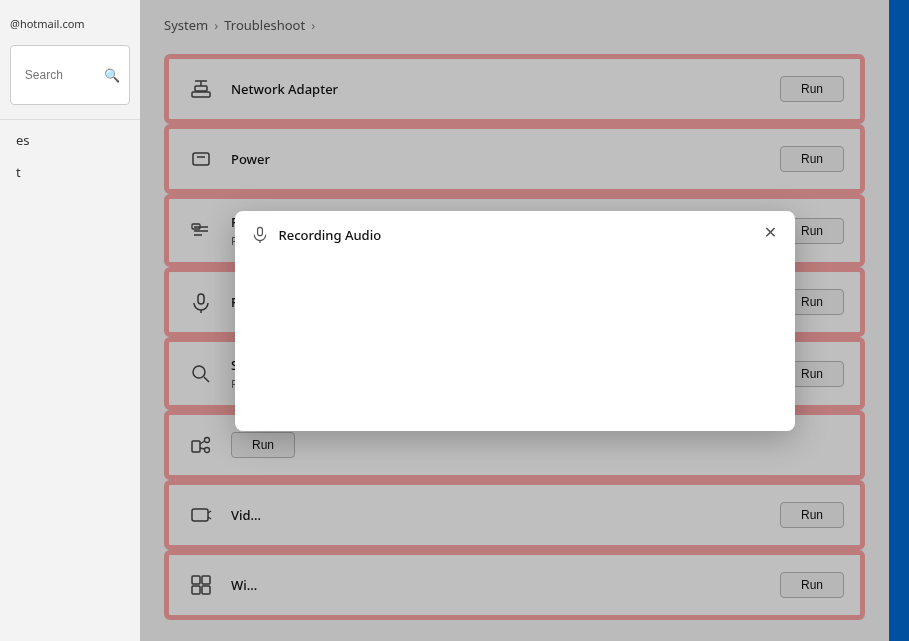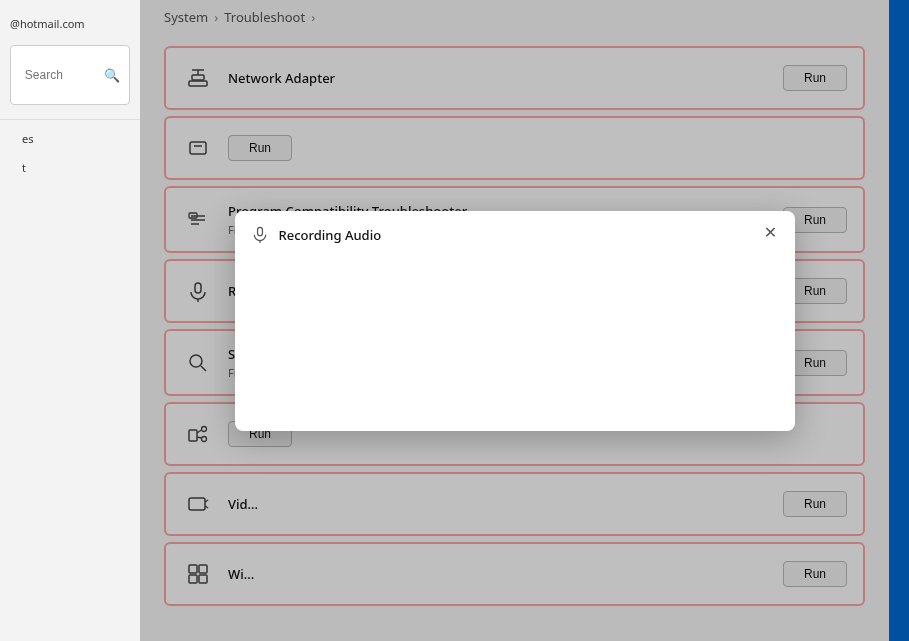--- a/index.html
+++ b/index.html
@@ -43,37 +43,37 @@
       outline: none;
       font-size: 12px;
       width: 80px;
       background: transparent;
     }
     .sidebar-search-icon {
       color: #666;
       font-size: 13px;
     }
     .sidebar-item {
-      padding: 7px 22px;
-      font-size: 11px;
+      padding: 7px 16px;
+      font-size: 13px;
       color: #333;
       cursor: pointer;
     }
     .sidebar-divider {
       height: 1px;
       background: #ddd;
       margin: 4px 0;
     }
 
     
     .main {
       flex: 1;
       background: #fafafa;
       overflow-y: auto;
-      padding: 8px 24px;
+      padding: 16px 24px;
       position: relative;
     }
 
     
     .breadcrumb {
       display: flex;
       align-items: center;
       gap: 6px;
       font-size: 13px;
       margin-bottom: 20px;
@@ -98,23 +98,22 @@
       display: flex;
       flex-direction: column;
       gap: 0;
     }
     .troubleshooter-row {
       display: flex;
       align-items: center;
       padding: 14px 16px;
       border-bottom: 1px solid #e0e0e0;
       background: #fff;
-      border: 2px solid #fca5a5;
+      border: 5px solid #fca5a5;
       border-radius: 6px;
-      margin-bottom: 6px;
     }
     .troubleshooter-icon {
       width: 32px;
       height: 32px;
       display: flex;
       align-items: center;
       justify-content: center;
       margin-right: 14px;
       flex-shrink: 0;
       font-size: 20px;
@@ -278,20 +277,23 @@
       </div>
       <button class="run-btn">Run</button>
     </div>
 
     <div class="troubleshooter-row">
       <div class="troubleshooter-icon">
         <svg width="22" height="22" viewBox="0 0 22 22" fill="none">
             <rect x="3" y="5" width="16" height="12" rx="2" stroke="#444" stroke-width="1.5"></rect>
             <line x1="7" y1="9" x2="15" y2="9" stroke="#444" stroke-width="1.5"></line>
           </svg>
+      </div>
+      <div class="troubleshooter-info">
+        <div class="troubleshooter-name">Power</div>
       </div>
       <button class="run-btn">Run</button>
     </div>
 
     <div class="troubleshooter-row">
       <div class="troubleshooter-icon">
         <svg width="22" height="22" viewBox="0 0 22 22" fill="none">
             <line x1="4" y1="7" x2="18" y2="7" stroke="#444" stroke-width="1.5"></line>
             <line x1="4" y1="11" x2="18" y2="11" stroke="#444" stroke-width="1.5"></line>
             <line x1="4" y1="15" x2="12" y2="15" stroke="#444" stroke-width="1.5"></line>

